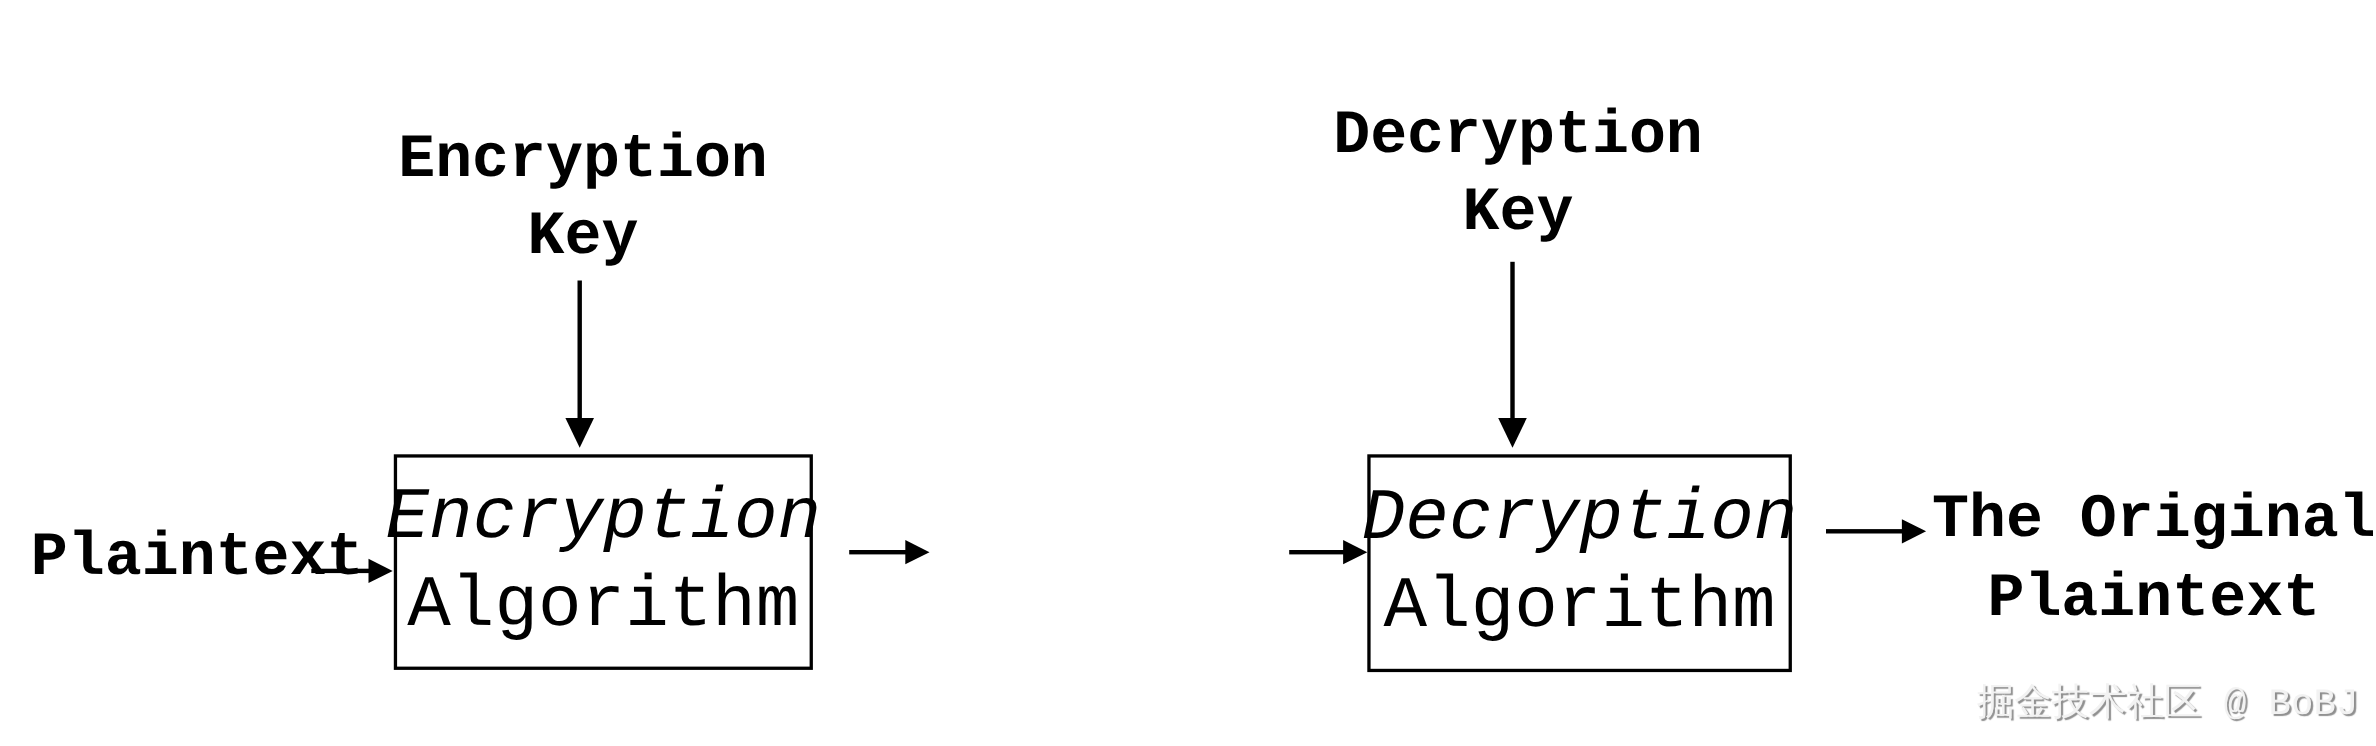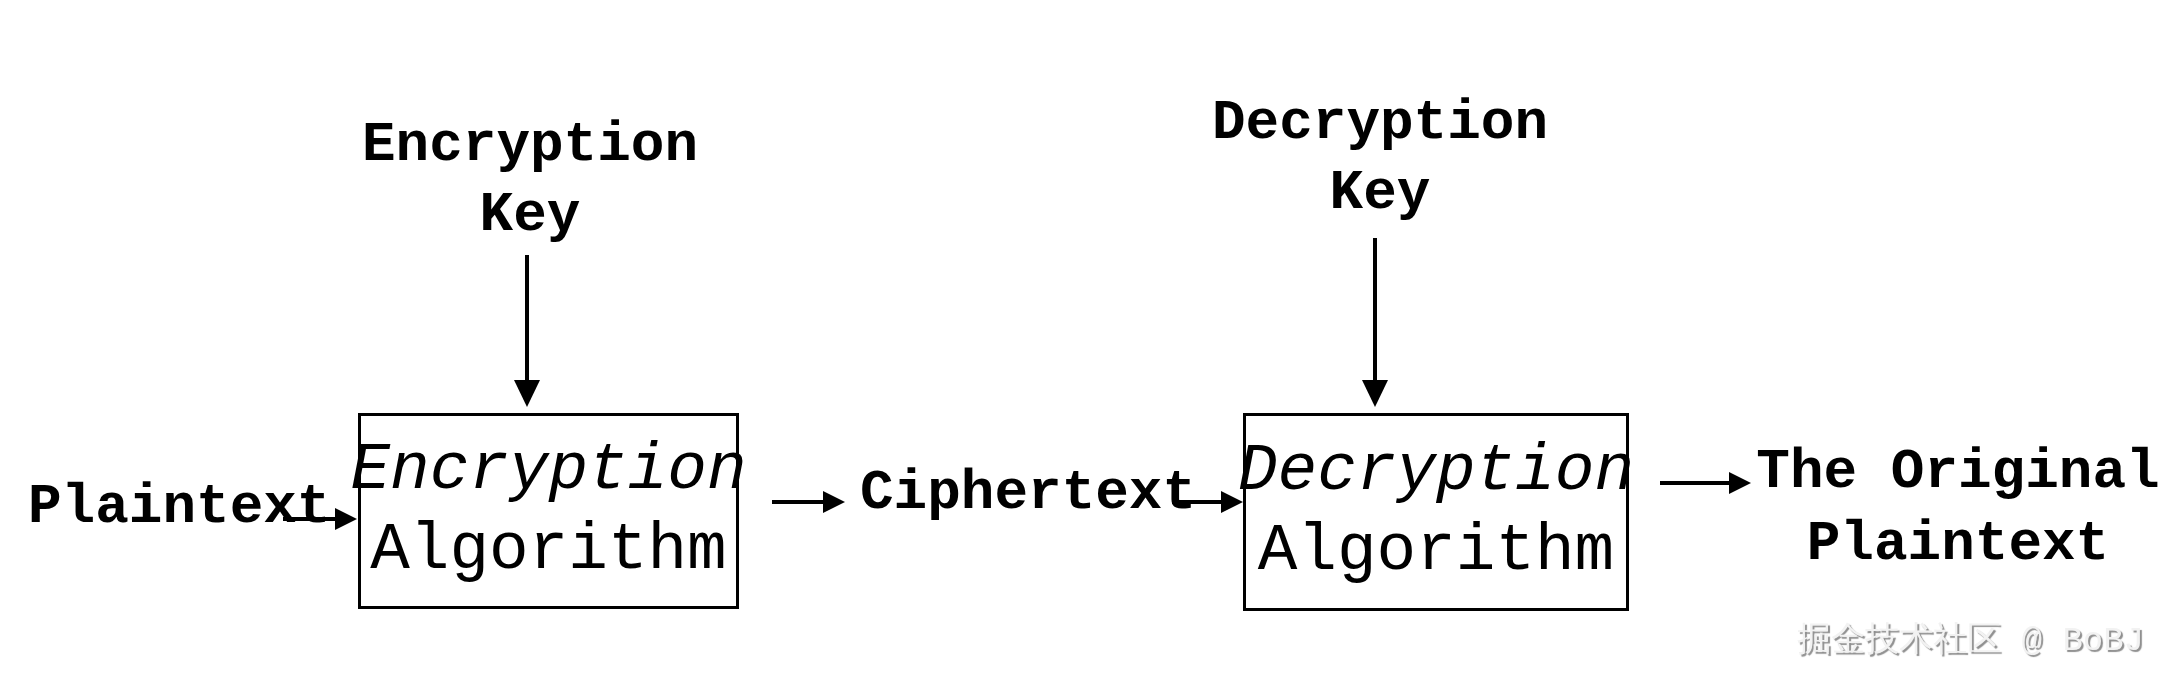--- a/index.html
+++ b/index.html
@@ -128,21 +128,20 @@
   <div class="head-right" id="a-plain-head"></div>
 
   <div class="algo-box" id="box-enc">
     <span class="algo-line1">Encryption</span>
     <span class="algo-line2">Algorithm</span>
   </div>
 
   <div class="shaft-h" id="a-out1-shaft"></div>
   <div class="head-right" id="a-out1-head"></div>
 
-  <div class="lbl" id="lbl-cipher">Ciphertext</div>
 
   <div class="shaft-h" id="a-in2-shaft"></div>
   <div class="head-right" id="a-in2-head"></div>
 
   <div class="algo-box" id="box-dec">
     <span class="algo-line1">Decryption</span>
     <span class="algo-line2">Algorithm</span>
   </div>
 
   <div class="shaft-h" id="a-out2-shaft"></div>

